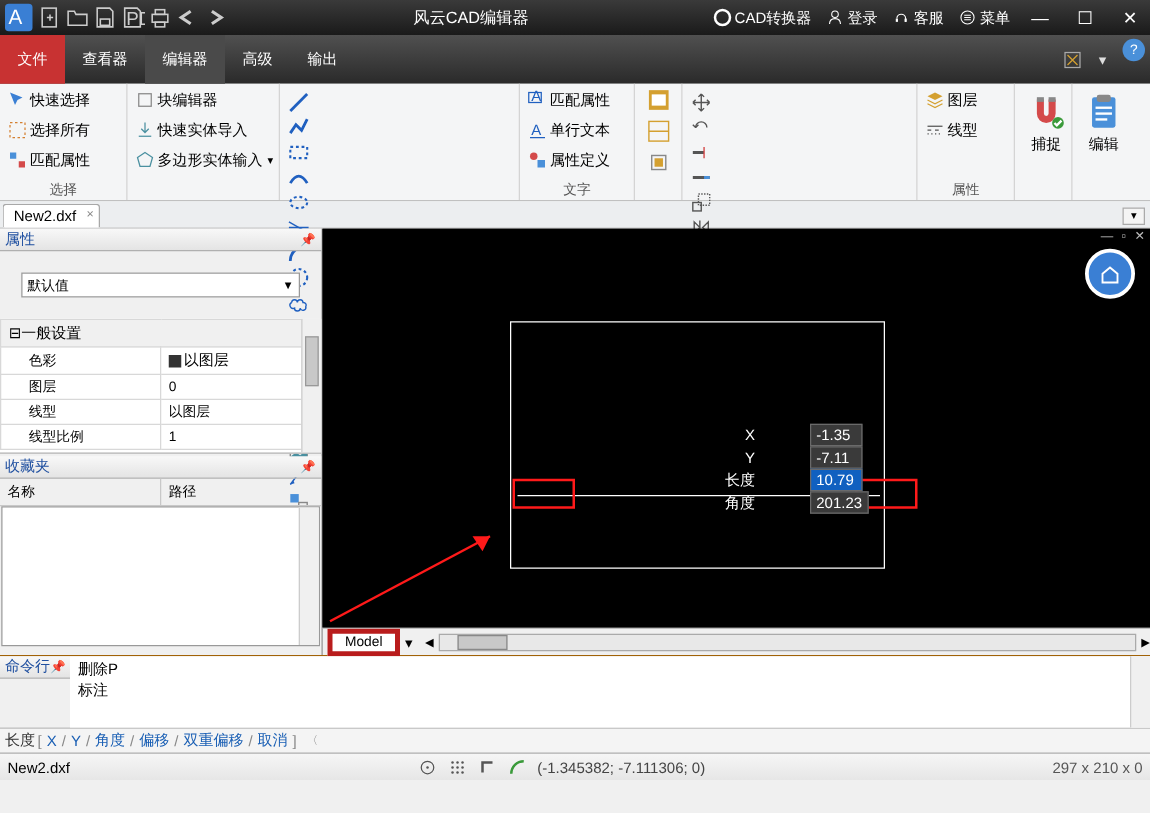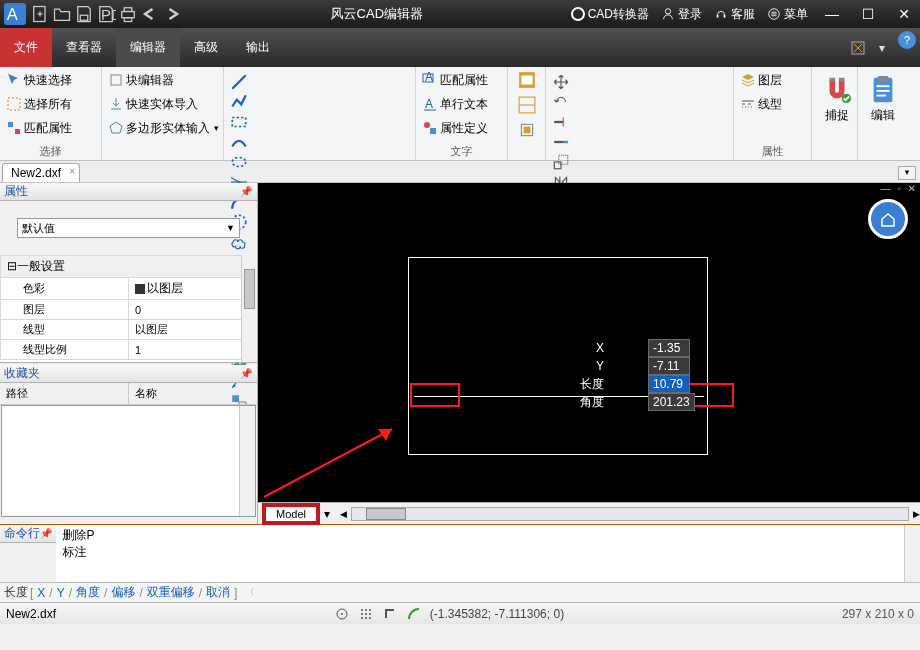--- a/index.html
+++ b/index.html
@@ -639,22 +639,22 @@
         </table>
       <div class="scroll">
           <div class="th"></div>
         </div>
     </div>
     <div class="panel-hdr" style="margin-top:2px">
         <span>收藏夹</span>
         <span class="pin">📌</span>
       </div>
     <div class="fav-hdr">
+      <div>名称</div>
       <div>路径</div>
-      <div>名称</div>
     </div>
     <div class="fav-body">
         <div class="scroll2"></div>
       </div>
   </div>
 
   <div class="canvas-wrap">
     <div class="canvas">
       <div class="win-ctrl-mini">— ▫ ✕</div>
       <div class="rect-main" style="left:150px;top:74px;width:300px;height:198px"></div>

